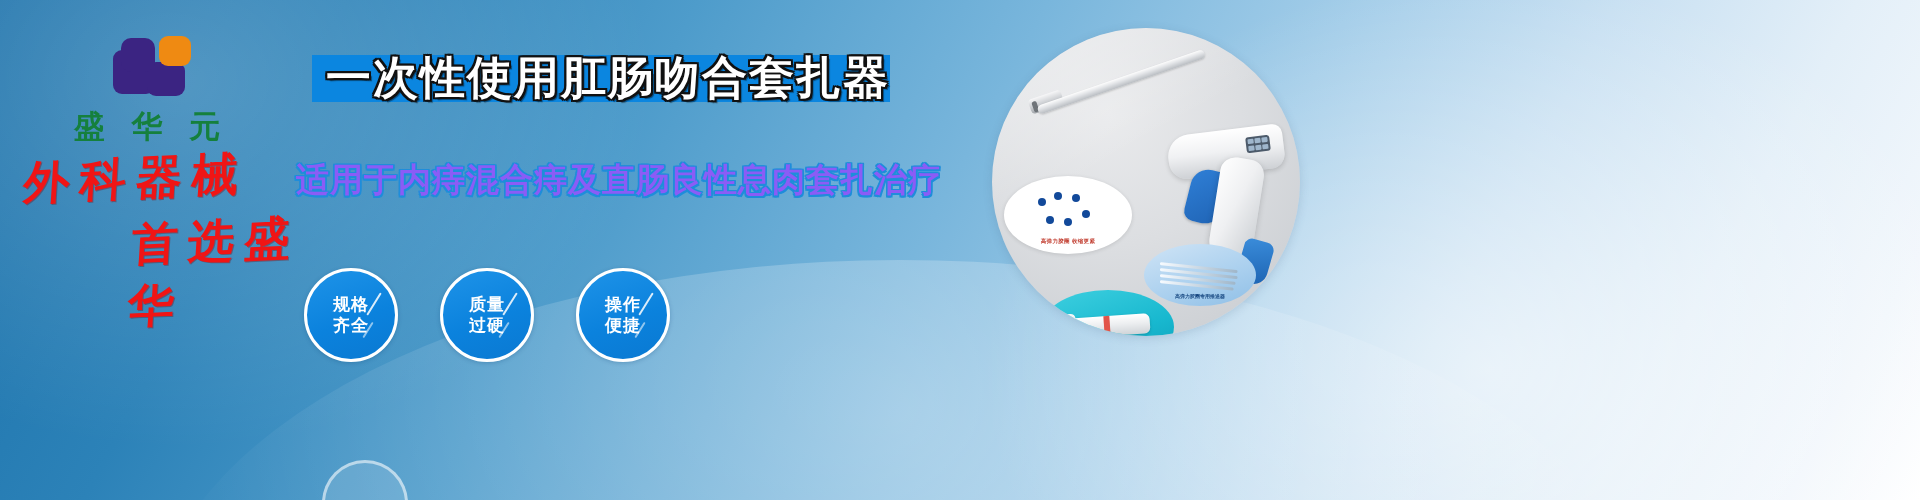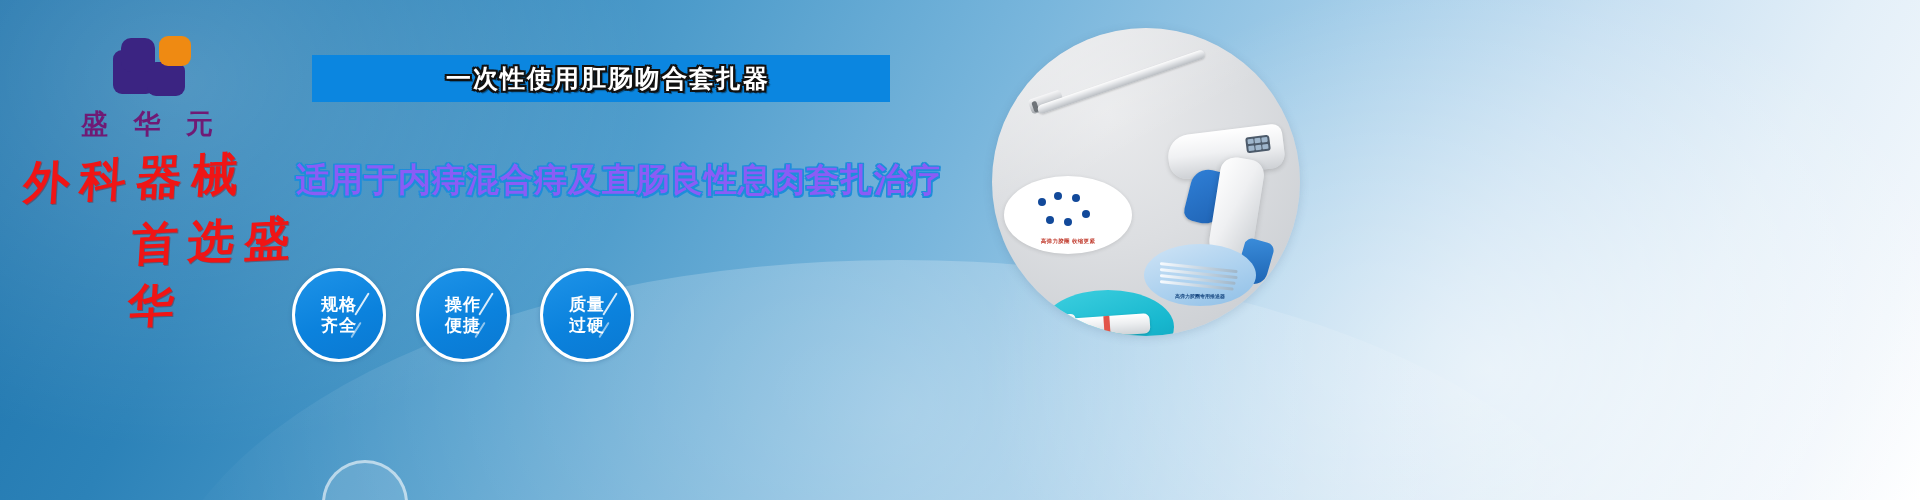--- a/index.html
+++ b/index.html
@@ -40,22 +40,22 @@
 
   
   .logo-block{ position:absolute; left:62px; top:28px; width:170px; text-align:center; }
   .logo-mark{ position:relative; width:92px; height:72px; margin:0 auto; }
   .lm{ position:absolute; border-radius:9px; }
   .lm-bl{ left:12px;  top:22px;  width:42px; height:44px; background:#3b2482; }
   .lm-br{ left:46px;  top:34px;  width:38px; height:34px; background:#3b2482; }
   .lm-tl{ left:20px;  top:10px;  width:34px; height:34px; background:#3b2482; border-radius:10px; }
   .lm-or{ left:58px;  top:8px;   width:32px; height:30px; background:#ef8a12; border-radius:9px; }
   .logo-name{
-    margin-top:6px; font-size:27px; font-weight:bold; letter-spacing:8px;
-    color:#701a75; text-indent:8px;
+    margin-top:6px; font-size:31px; font-weight:bold; letter-spacing:8px;
+    color:#15803d; text-indent:8px;
     font-family:"DejaVu Serif","Liberation Serif",serif;
   }
 
   
   .slogan{ position:absolute; left:18px; top:146px; width:330px; color:#f01515; }
   .slogan-l1{
     font-size:46px; font-weight:bold; letter-spacing:10px;
     font-family:"DejaVu Serif","Liberation Serif",serif;
     transform:skewX(-6deg) rotate(-2.5deg);
     text-shadow:1px 1px 0 rgba(130,0,0,.35);
@@ -70,21 +70,21 @@
   }
 
   
   .title-bar{
     position:absolute; left:312px; top:55px; width:578px; height:47px;
     background:#0b86e0;
   }
   .title-text{
     position:absolute; left:318px; top:52px; width:580px; height:52px;
     display:flex; align-items:center; justify-content:center;
-    font-size:25px; font-weight:bold; color:#ffffff; letter-spacing:2px;
+    font-size:45px; font-weight:bold; color:#ffffff; letter-spacing:2px;
     font-family:"DejaVu Sans","Liberation Sans",sans-serif;
     text-shadow:
       -2px 0 0 #111, 2px 0 0 #111, 0 -2px 0 #111, 0 2px 0 #111,
       -2px -2px 0 #111, 2px -2px 0 #111, -2px 2px 0 #111, 2px 2px 0 #111,
       3px 3px 1px rgba(0,0,0,.45);
     white-space:nowrap;
   }
 
   
   .subtitle{
@@ -94,22 +94,22 @@
     font-family:"DejaVu Sans","Liberation Sans",sans-serif;
     text-shadow:
       -1.5px 0 0 #1f8ddb, 1.5px 0 0 #1f8ddb, 0 -1.5px 0 #1f8ddb, 0 1.5px 0 #1f8ddb,
       -1.5px -1.5px 0 #1f8ddb, 1.5px -1.5px 0 #1f8ddb,
       -1.5px 1.5px 0 #1f8ddb, 1.5px 1.5px 0 #1f8ddb;
     white-space:nowrap;
   }
 
   
   .features{
-    position:absolute; left:292px; top:268px;
-    display:flex; gap:30px;
+    position:absolute; left:304px; top:268px;
+    display:flex; gap:42px;
   }
   .feature{
     position:relative; width:94px; height:94px; border-radius:50%;
     background:linear-gradient(160deg,#1e93e8 0%,#0b82dd 55%,#0a79d2 100%);
     border:3px solid #ffffff;
     box-shadow:0 1px 4px rgba(10,60,110,.25);
     display:flex; flex-direction:column;
     align-items:center; justify-content:center;
     color:#ffffff; font-size:17px; font-weight:bold; line-height:1.22;
     letter-spacing:1px;
@@ -281,28 +281,28 @@
 <div class="features">
   <div class="feature">
     <span class="slash"></span>
     <span class="slash2"></span>
     <span>规格</span>
     <span>齐全</span>
   </div>
   <div class="feature">
     <span class="slash"></span>
     <span class="slash2"></span>
-    <span>操作</span>
-    <span>便捷</span>
+    <span>质量</span>
+    <span>过硬</span>
   </div>
   <div class="feature">
     <span class="slash"></span>
     <span class="slash2"></span>
-    <span>质量</span>
-    <span>过硬</span>
+    <span>操作</span>
+    <span>便捷</span>
   </div>
 </div>
 
 <div class="product-disc">
   <div class="disc-shade"></div>
 
   <span class="dev-tip"></span>
   <span class="dev-tip-ring"></span>
   <span class="dev-shaft"></span>
   <span class="dev-body"></span>

